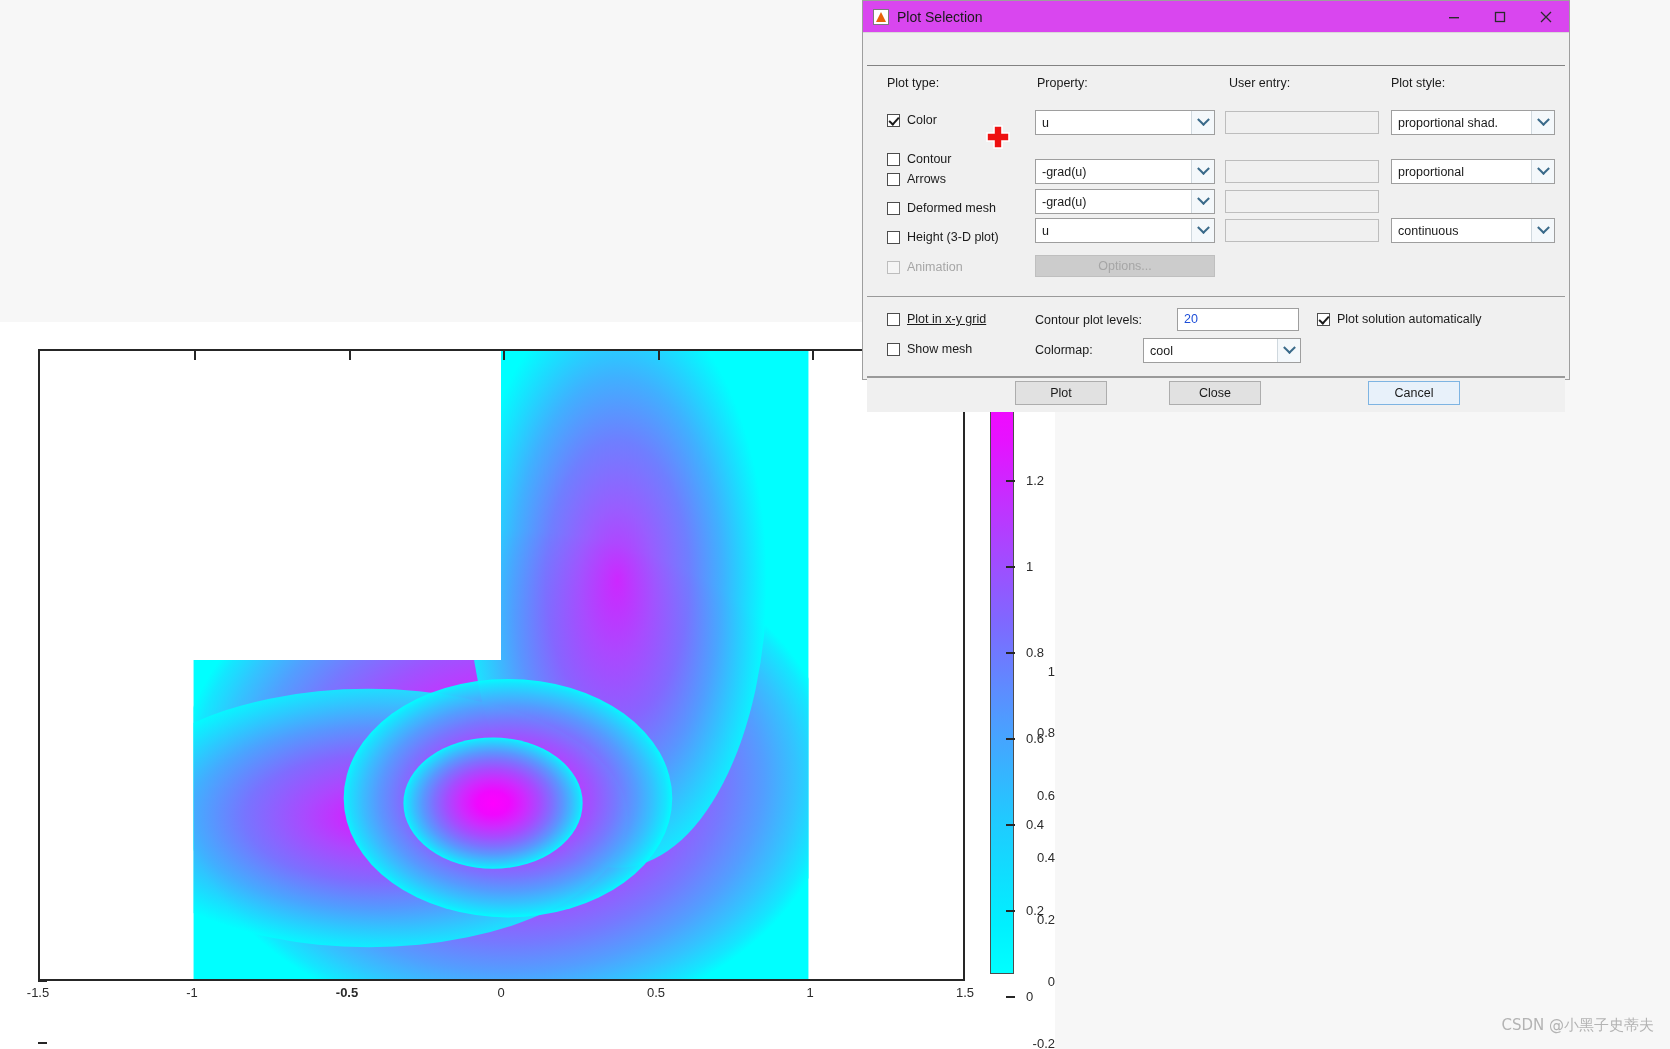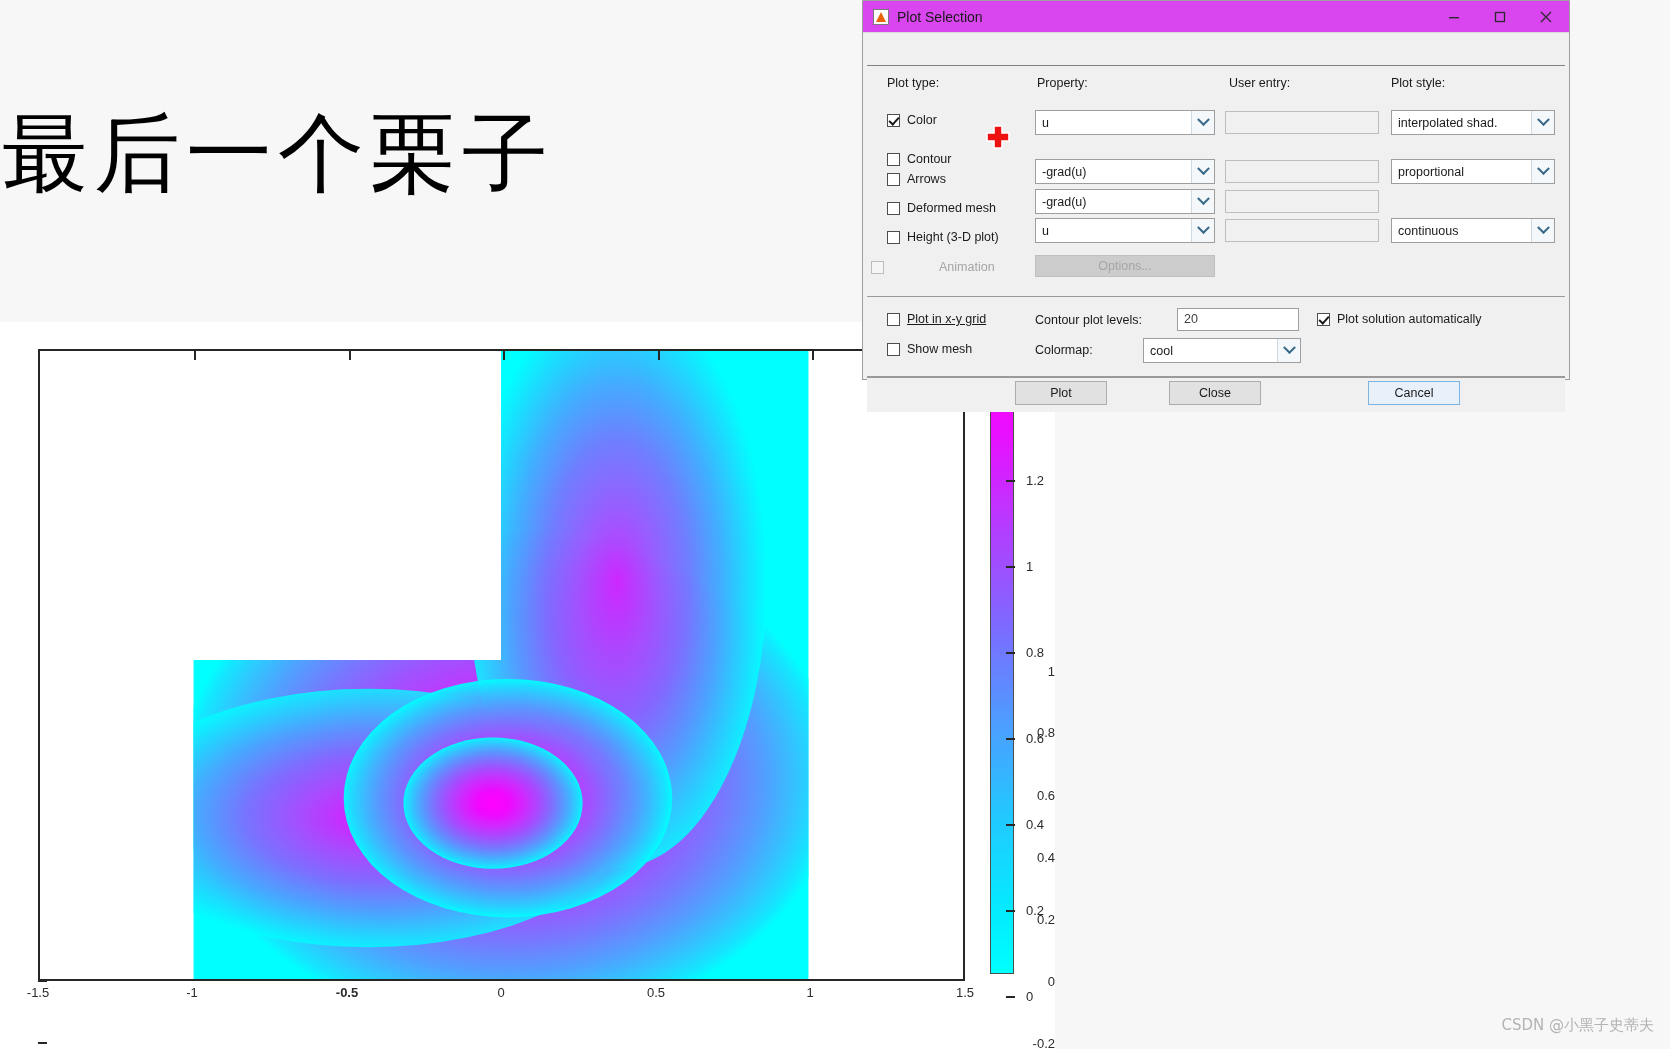--- a/index.html
+++ b/index.html
@@ -238,21 +238,21 @@
   .textbox {
     position: absolute;
     height: 23px;
     background: #f0f0f0;
     border: 1px solid #bdbdbd;
     box-sizing: border-box;
   }
   .textbox.white { background: #ffffff; border-color: #9e9e9e; }
   .textbox.white span {
     display: block; padding: 3px 0 0 6px;
-    font-size: 12.5px; color: #404040;
+    font-size: 12.5px; color: #1d4ed8;
   }
 
   .btn {
     position: absolute;
     height: 23px;
     background: #e1e1e1;
     border: 1px solid #adadad;
     box-sizing: border-box;
     display: flex; align-items: center; justify-content: center;
     font-size: 12.5px; color: #1a1a1a;
@@ -277,21 +277,20 @@
     pointer-events: none;
   }
 </style>
 </head>
 <body>
 
 <div id="root">
 
   <div class="slide-bg"></div>
   <div class="slide-white-top"></div>
-  <div class="cn-title">最后一个栗子</div>
 
   <div class="figure">
 
 
     <div>
       <div class="ytick-label" style="top:349px; width:32px;">1</div>
       <div class="ytick-label" style="top:410px; width:32px;">0.8</div>
       <div class="ytick-label" style="top:473px; width:32px;">0.6</div>
       <div class="ytick-label" style="top:535px; width:32px;">0.4</div>
       <div class="ytick-label" style="top:597px; width:32px;">0.2</div>
@@ -440,21 +439,21 @@
           <span>Arrows</span>
         </div>
         <div class="cb-row" style="left:20px; top:135px;">
           <span class="cbox"></span>
           <span>Deformed mesh</span>
         </div>
         <div class="cb-row" style="left:20px; top:164px;">
           <span class="cbox"></span>
           <span>Height (3-D plot)</span>
         </div>
-        <div class="cb-row disabled" style="left:4px; top:194px;gap:48px;">
+        <div class="cb-row disabled" style="left:20px; top:194px;">
           <span class="cbox"></span>
           <span>Animation</span>
         </div>
 
         <div class="combo" style="left:168px; top:44px; width:180px;">
           <span>u</span>
           <span class="caret"></span>
         </div>
         <div class="combo" style="left:168px; top:93px; width:180px;">
           <span>-grad(u)</span>
@@ -469,21 +468,21 @@
           <span class="caret"></span>
         </div>
         <div class="btn disabled" style="left:168px; top:189px; width:180px; height:22px;">Options...</div>
 
         <div class="textbox" style="left:358px; top:45px; width:154px;"></div>
         <div class="textbox" style="left:358px; top:94px; width:154px;"></div>
         <div class="textbox" style="left:358px; top:124px; width:154px;"></div>
         <div class="textbox" style="left:358px; top:153px; width:154px;"></div>
 
         <div class="combo" style="left:524px; top:44px; width:164px;">
-          <span>interpolated shad.</span>
+          <span>proportional shad.</span>
           <span class="caret"></span>
         </div>
         <div class="combo" style="left:524px; top:93px; width:164px;">
           <span>proportional</span>
           <span class="caret"></span>
         </div>
         <div class="combo" style="left:524px; top:152px; width:164px;">
           <span>continuous</span>
           <span class="caret"></span>
         </div>

